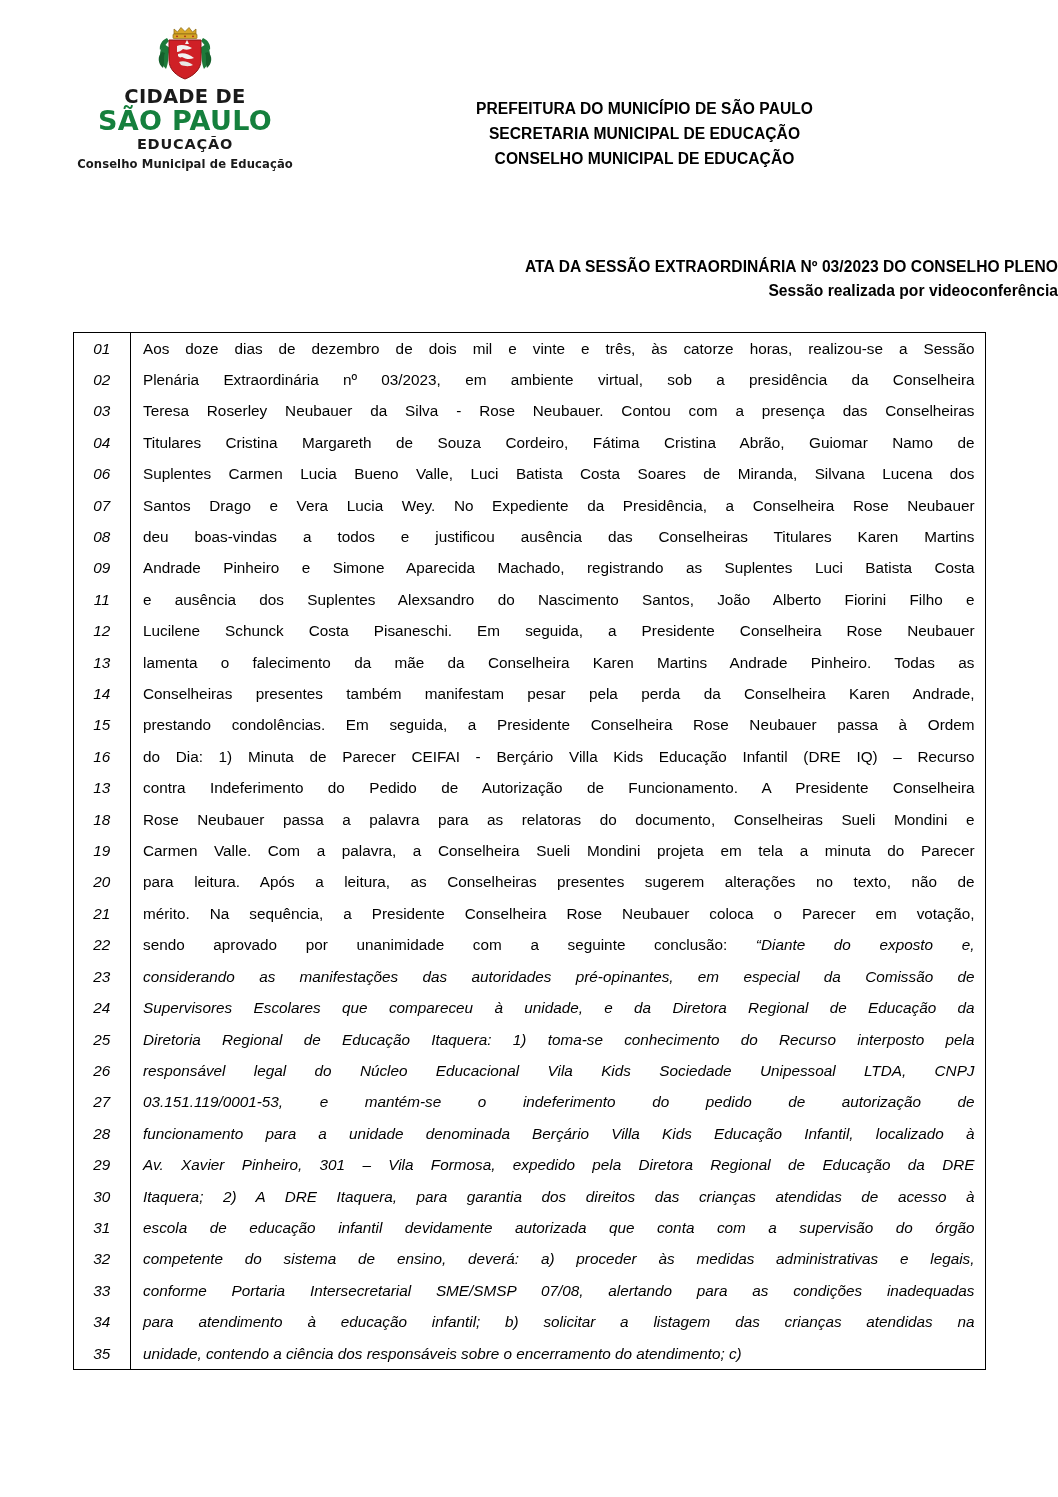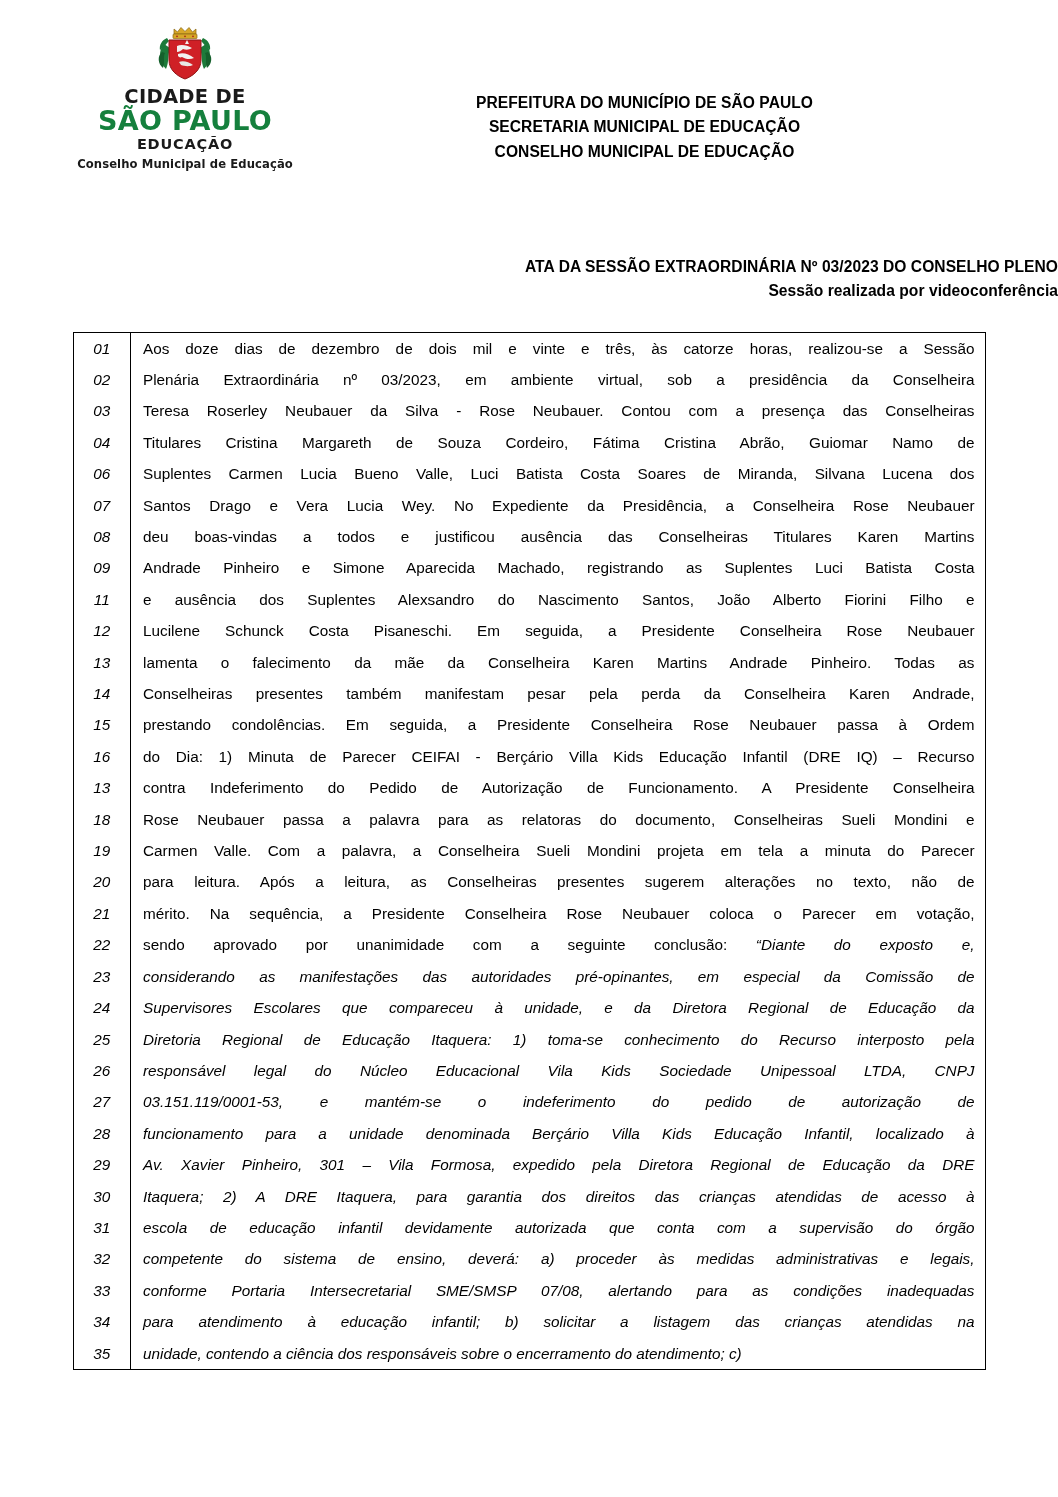--- a/index.html
+++ b/index.html
@@ -13,21 +13,21 @@
     height: 1497px;
     font-family: "Liberation Sans", sans-serif;
     color: #000000;
     position: relative;
     overflow: hidden;
   }
 
   
   .doc-header {
     display: flex;
-    align-items: center;
+    align-items: flex-end;
     padding: 22px 0 0 0;
   }
   .logo-block {
     width: 330px;
     flex: 0 0 330px;
     display: flex;
     flex-direction: column;
     align-items: center;
     padding-left: 40px;
   }

